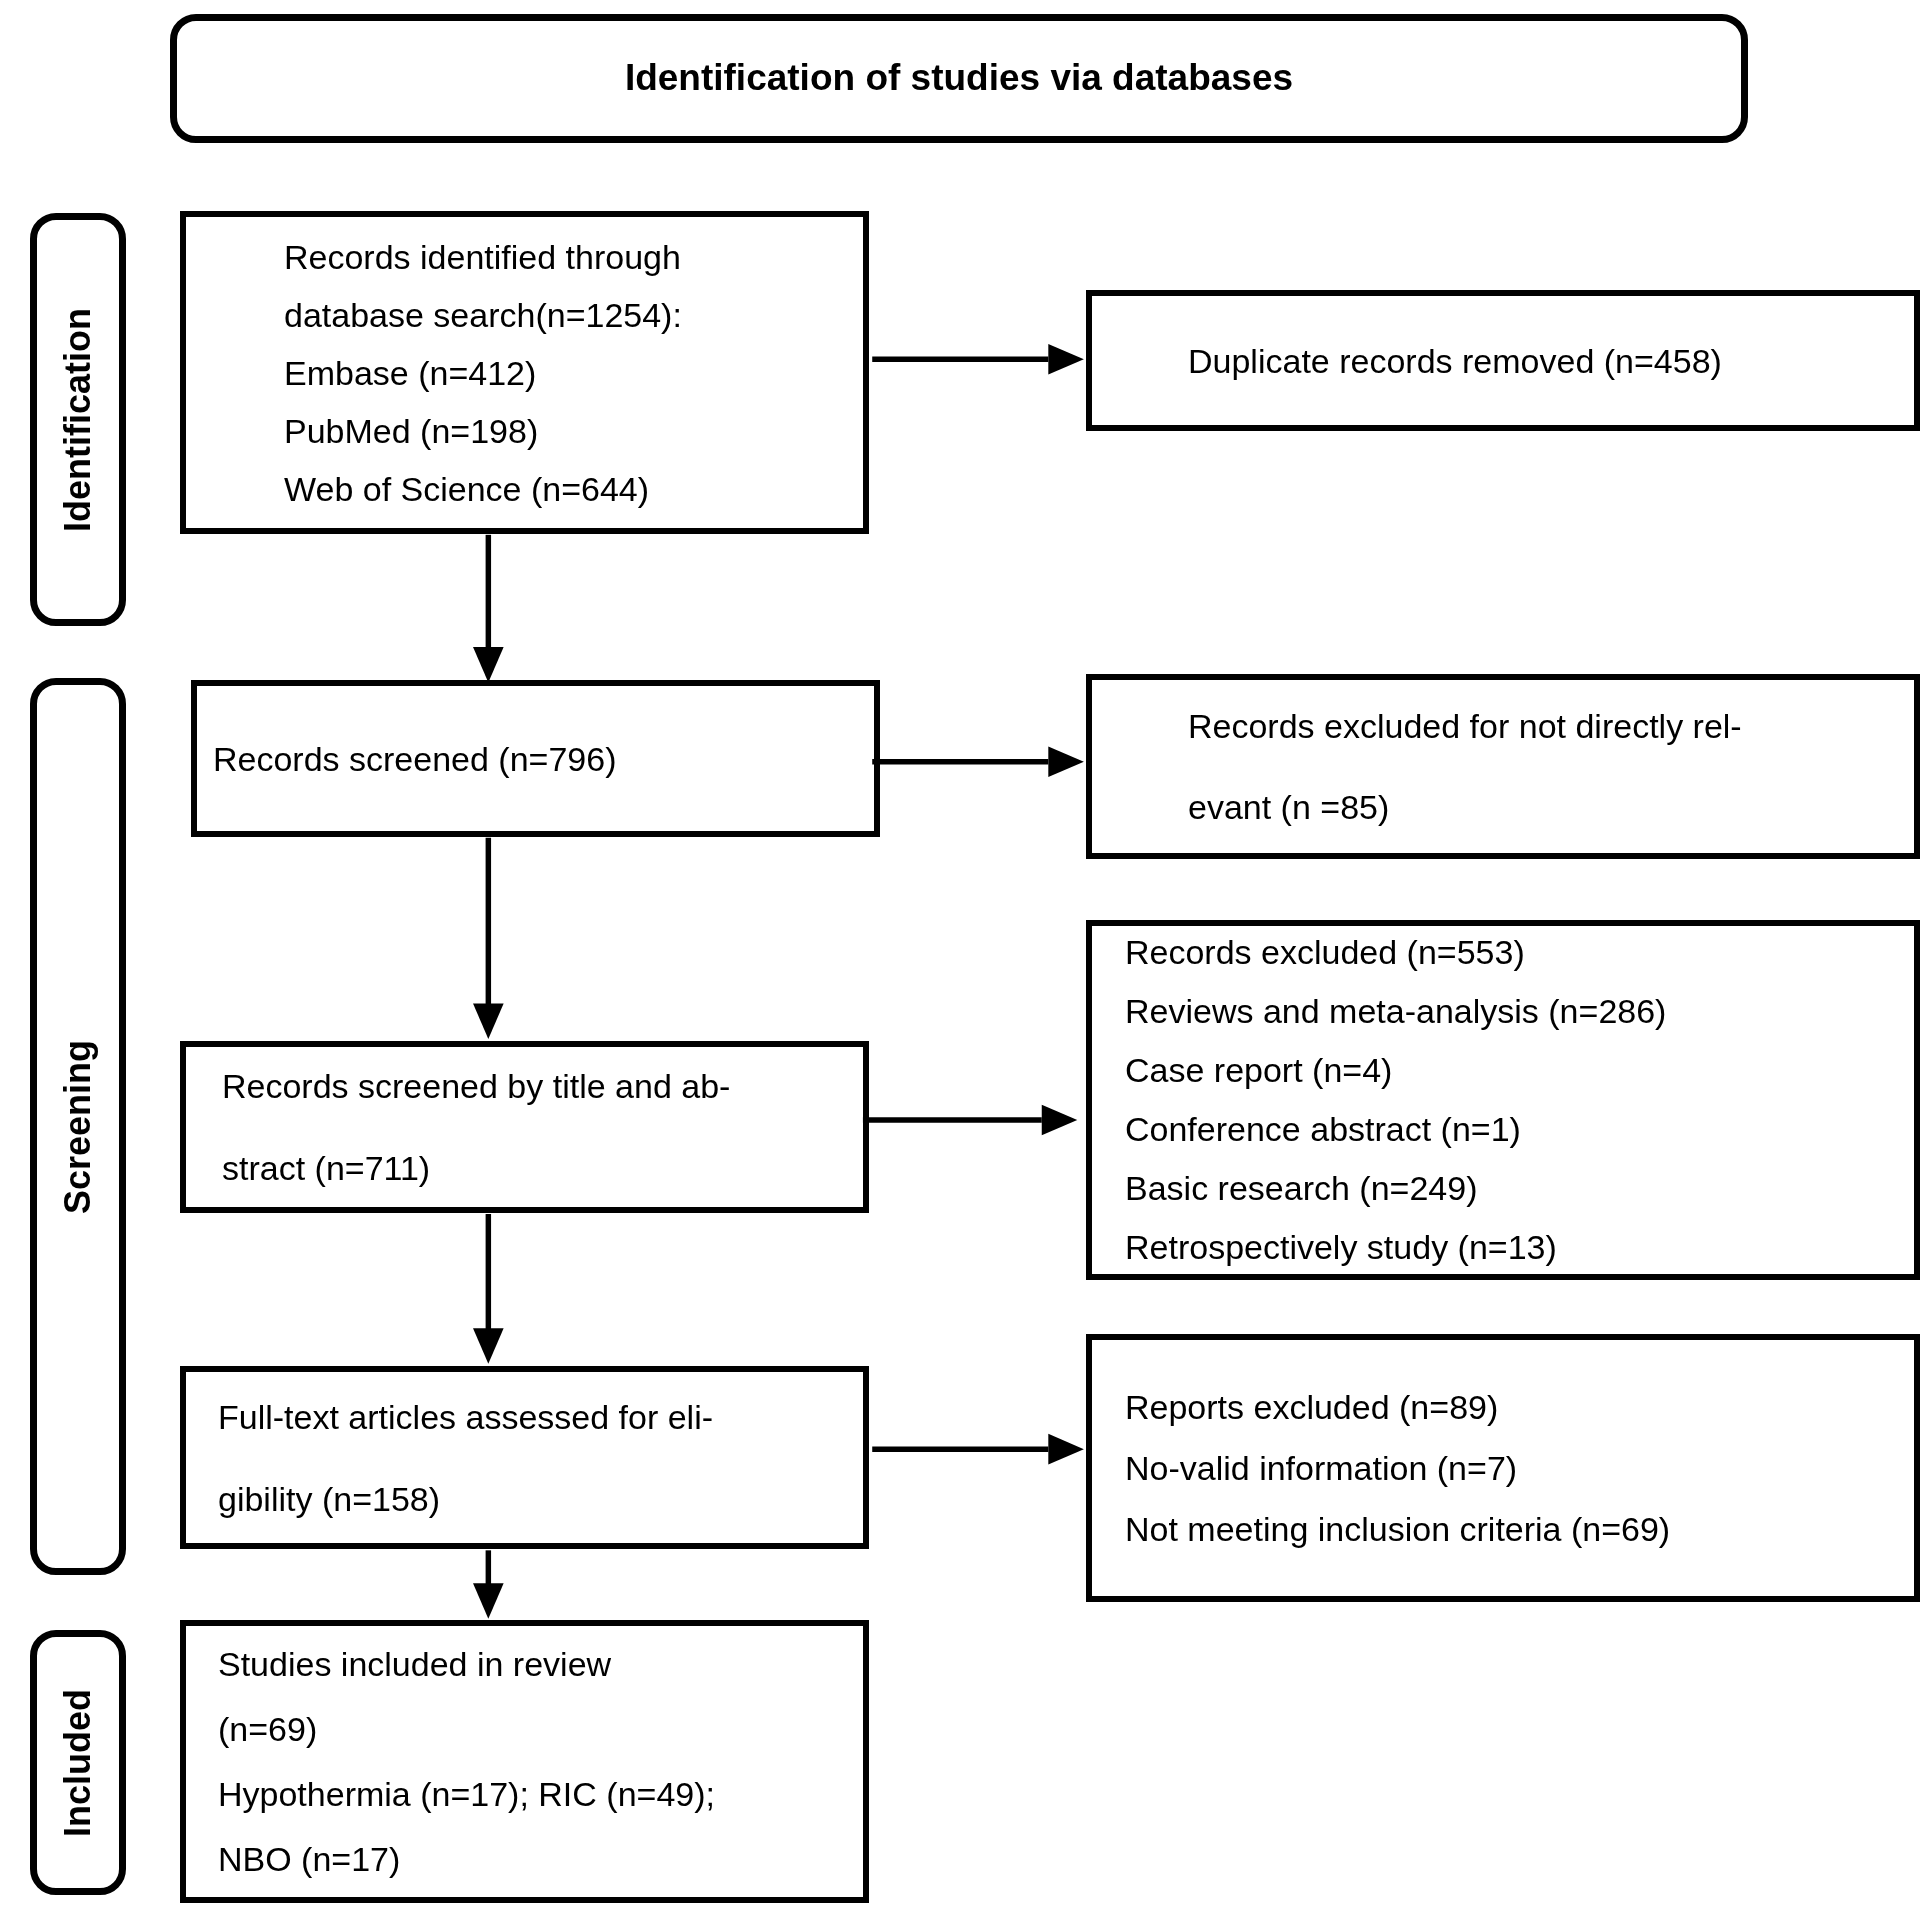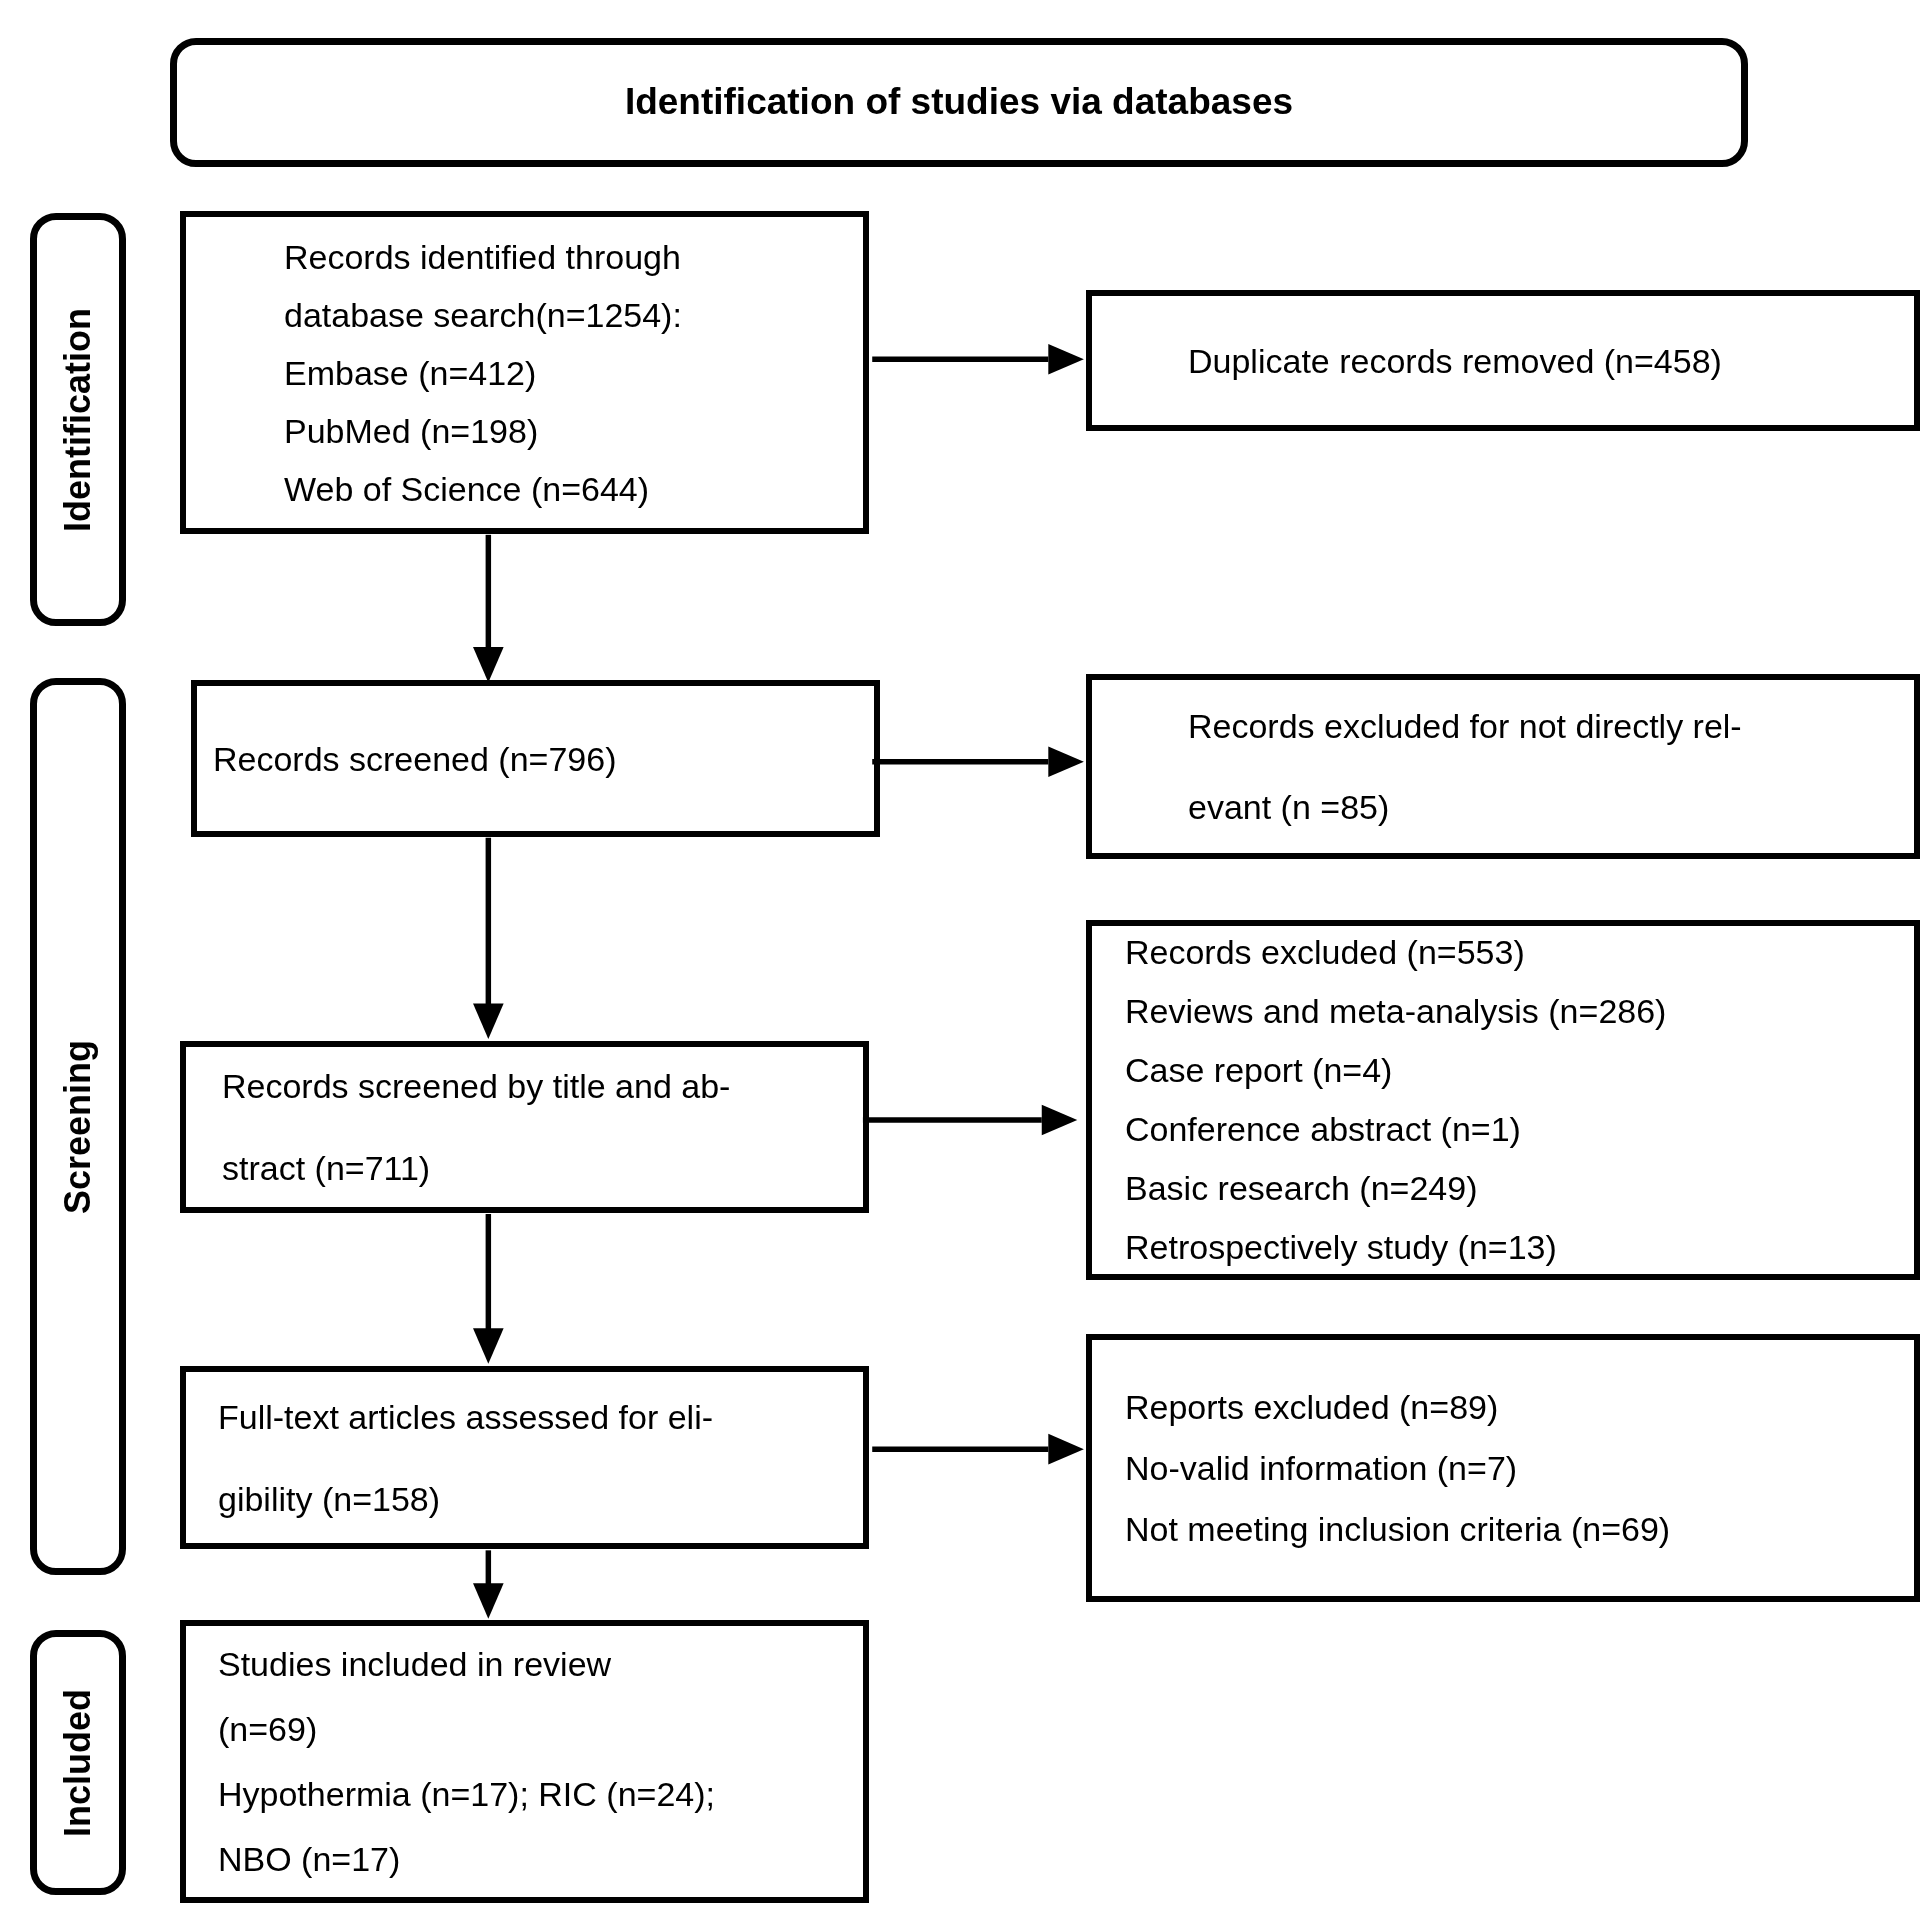--- a/index.html
+++ b/index.html
@@ -29,21 +29,20 @@
   }
   .rounded {
     border-radius: 26px;
     border-width: 7.7px;
   }
   .title-box {
     left: 170px; top: 13.7px; width: 1578px; height: 129px;
     align-items: center;
     font-weight: bold;
     font-size: 37px;
-    margin-top: 24px;
   }
   .stage {
     position: absolute;
     box-sizing: border-box;
     border: 7.7px solid #000000;
     border-radius: 26px;
     background: #ffffff;
     display: flex;
     align-items: center;
     justify-content: center;
@@ -120,21 +119,21 @@
   </div>
 
   <div class="box b-fulltext">
     <div class="tl">Full-text articles assessed for eli-</div>
     <div class="tl">gibility (n=158)</div>
   </div>
 
   <div class="box b-included">
     <div class="tl">Studies included in review</div>
     <div class="tl">(n=69)</div>
-    <div class="tl">Hypothermia (n=17); RIC (n=24);</div>
+    <div class="tl">Hypothermia (n=17); RIC (n=49);</div>
     <div class="tl">NBO (n=17)</div>
   </div>
 
   <div class="box b-duplicates">
     <div class="tl">Duplicate records removed (n=458)</div>
   </div>
 
   <div class="box b-notrel">
     <div class="tl">Records excluded for not directly rel-</div>
     <div class="tl">evant (n =85)</div>

